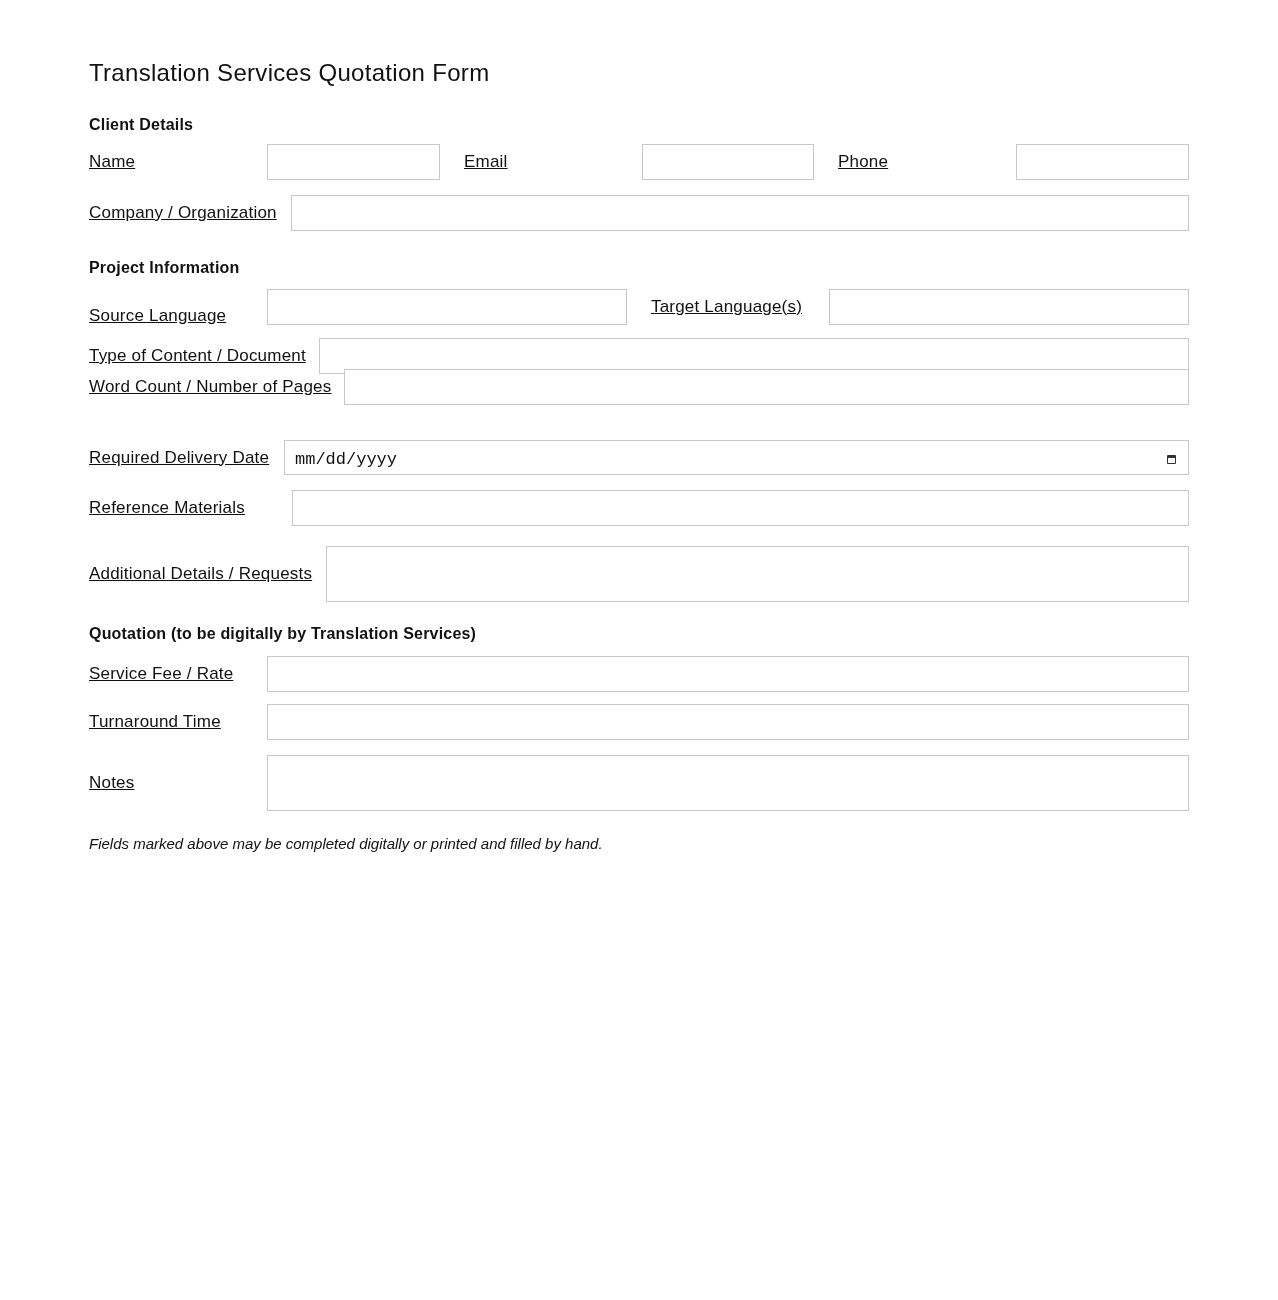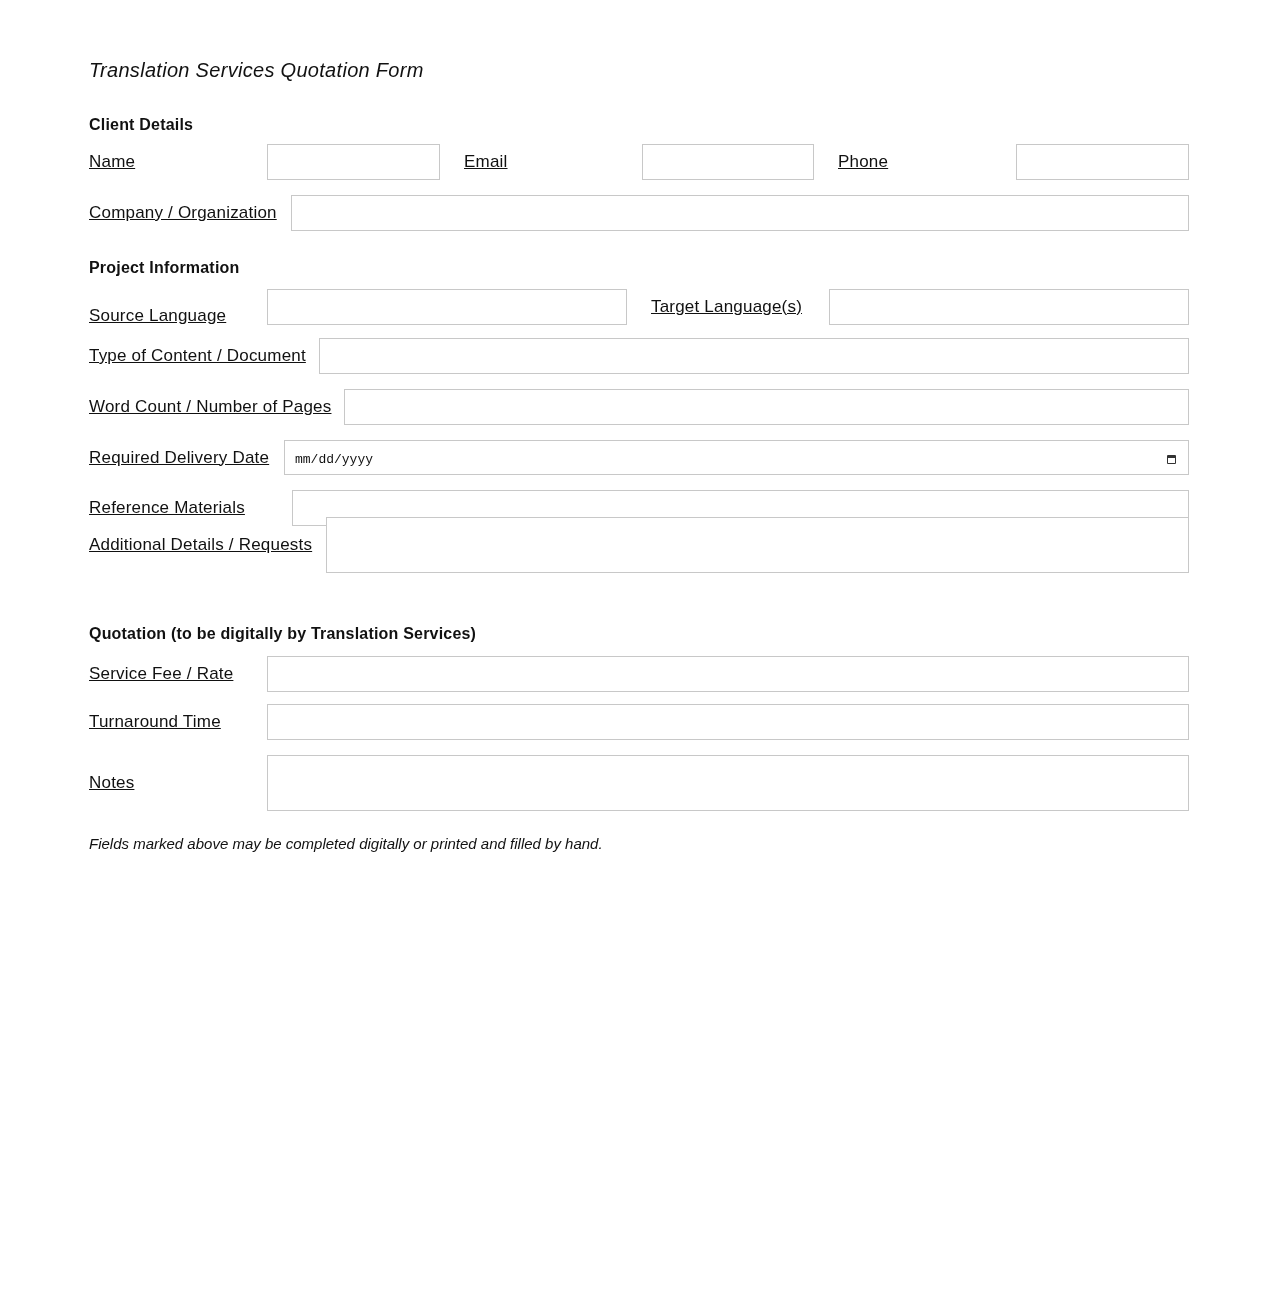--- a/index.html
+++ b/index.html
@@ -1,24 +1,24 @@
 <!DOCTYPE html>
 <html><head>
 <meta charset="utf-8">
 <style>
   html,body{margin:0;padding:0;background:#fff;}
   body{width:1278px;height:1300px;font-family:"Liberation Sans",sans-serif;color:#111;}
   .wrap{position:absolute;left:89px;top:0;width:1100px;}
-  .title{position:absolute;top:59px;left:0;font-size:20px;font-weight:normal;margin:0;letter-spacing:0.3px;white-space:nowrap;font-style:italic;}
+  .title{position:absolute;top:59px;left:0;font-size:24px;font-weight:normal;margin:0;letter-spacing:0.3px;white-space:nowrap;}
   .section{position:absolute;left:0;font-size:16px;font-weight:bold;white-space:nowrap;letter-spacing:0.2px;}
   .row{position:absolute;left:0;width:1100px;display:flex;align-items:center;}
   .lbl{font-size:17px;white-space:nowrap;letter-spacing:0.2px;text-decoration:underline;}
   .fld{box-sizing:border-box;border:1px solid #c8c8c8;height:36px;background:#fff;font-family:"Liberation Sans",sans-serif;font-size:14px;padding:0 8px;outline:none;}
   textarea.fld{height:56px;resize:none;padding:6px 8px;}
-  .date{display:flex;align-items:center;justify-content:space-between;font-family:"Liberation Mono",monospace;font-size:13px;color:#111;padding:4px 12px 0 10px;height:35px;}
+  .date{display:flex;align-items:center;justify-content:space-between;font-family:"Liberation Mono",monospace;font-size:17px;color:#111;padding:4px 12px 0 10px;height:35px;}
   .cal{width:9px;height:9px;border:1.5px solid #333;border-top-width:3px;border-radius:1px;box-sizing:border-box;}
   .note{position:absolute;left:0;top:835px;font-size:15px;font-style:italic;white-space:nowrap;}
 </style>
 </head>
 <body>
 
 <div class="wrap">
   <h1 class="title">Translation Services Quotation Form</h1>
 
   <div class="section" style="top:116px;">Client Details</div>
@@ -44,39 +44,39 @@
     <input class="fld" style="width: 360px;" type="text" value="">
     <span class="lbl" style="margin-left:24px;width:178px;">Target Language(s)</span>
     <input class="fld" style="width: 360px;" type="text" value="">
   </div>
 
   <div class="row" style="top:338px;">
     <span class="lbl" style="width:230px;">Type of Content / Document</span>
     <input class="fld" style="flex: 1 1 0%;" type="text" value="">
   </div>
 
-  <div class="row" style="top:389px;">
+  <div class="row" style="top:369px;">
     <span class="lbl" style="width:255px;">Word Count / Number of Pages</span>
     <input class="fld" style="flex: 1 1 0%;" type="text" value="">
   </div>
 
   <div class="row" style="top:440px;">
     <span class="lbl" style="width:195px;">Required Delivery Date</span>
     <div class="fld date" style="flex:1;">
       <span>mm/dd/yyyy</span>
       <span class="cal"></span>
     </div>
   </div>
 
   <div class="row" style="top:490px;gap:25px;">
     <span class="lbl" style="width:178px;">Reference Materials</span>
     <input class="fld" style="flex: 1 1 0%;" type="text" value="">
   </div>
 
-  <div class="row" style="top:517px;">
+  <div class="row" style="top:546px;">
     <span class="lbl" style="width:237px;">Additional Details / Requests</span>
     <textarea class="fld" style="flex: 1 1 0%;"></textarea>
   </div>
 
   <div class="section" style="top:625px;">Quotation (to be digitally by Translation Services)</div>
 
   <div class="row" style="top:656px;align-items:center;">
     <span class="lbl" style="width:178px;">Service Fee / Rate</span>
     <input class="fld" style="flex: 1 1 0%;" type="text" value="">
   </div>

